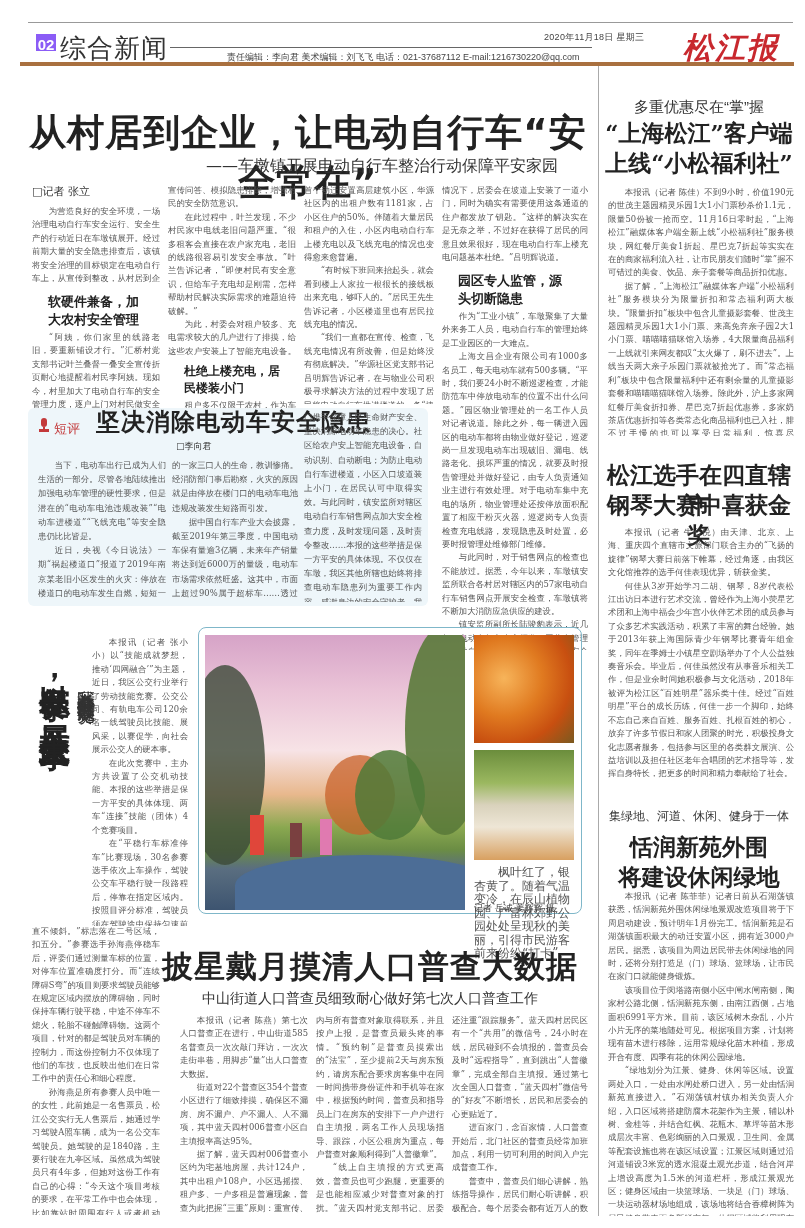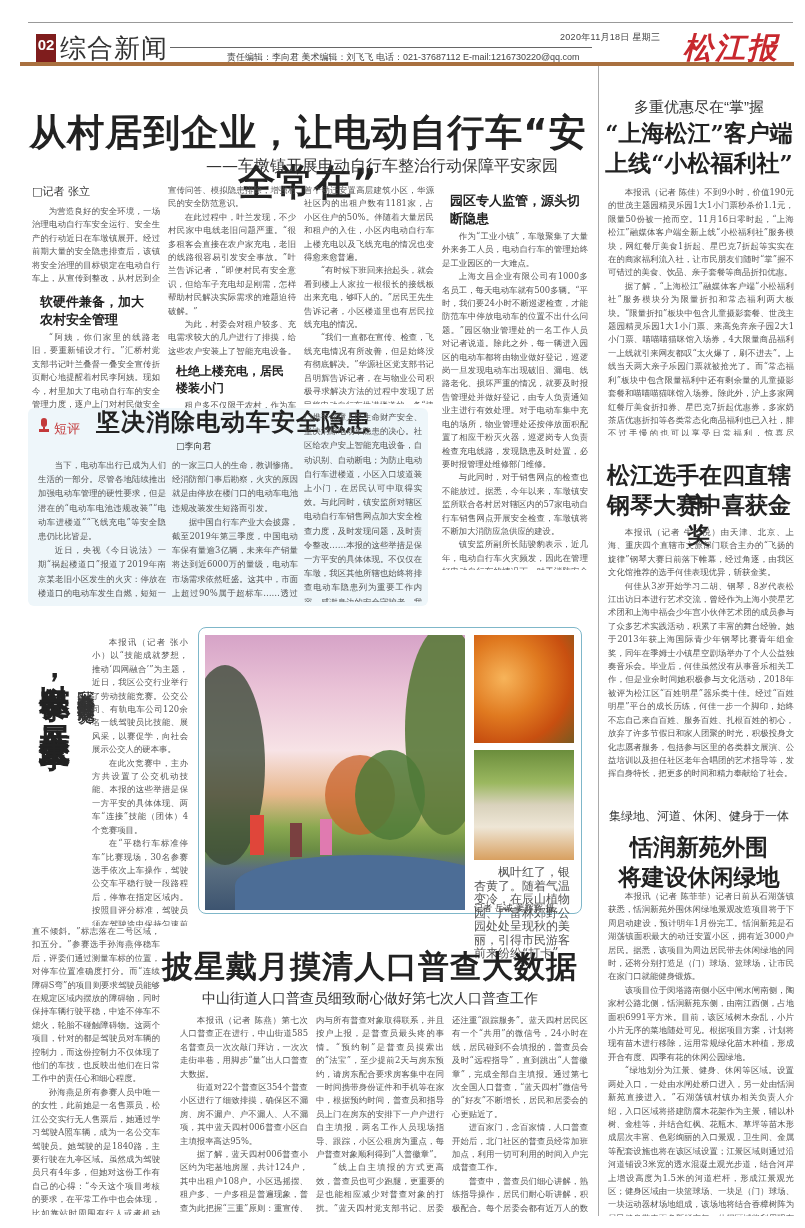--- a/index.html
+++ b/index.html
@@ -1,32 +1,32 @@
 <!DOCTYPE html>
 <html><head>
 <meta charset="utf-8">
 <style>
 *{box-sizing:border-box;margin:0;padding:0}
 html,body{width:805px;height:1228px;background:#fff;overflow:hidden}
 body{position:relative;font-family:"DejaVu Serif","Liberation Serif",serif;color:#333}
 .abs{position:absolute}
 .hdr-rule{left:28px;top:22px;width:765px;height:1px;background:#999}
-.sec-num{left:36px;top:34px;width:20px;height:32px;background:#7f1d1d;color:#fff;font:bold 15px "Liberation Sans",sans-serif;text-align:center;line-height:22px}
+.sec-num{left:36px;top:34px;width:20px;height:17px;background:#8b5cf6;color:#fff;font:bold 15px "Liberation Sans",sans-serif;text-align:center;line-height:22px}
 .sec-name{left:60px;top:31px;font:26px "DejaVu Serif",serif;color:#333;letter-spacing:1px}
-.hdr-date{left:560px;top:31px;font:9px "Liberation Sans",sans-serif;color:#444;letter-spacing:.3px}
+.hdr-date{left:544px;top:31px;font:9px "Liberation Sans",sans-serif;color:#444;letter-spacing:.3px}
 .hdr-line2{left:170px;top:47px;width:422px;height:1px;background:#666}
 .hdr-edit{left:227px;top:51px;font:9px "Liberation Sans",sans-serif;color:#444}
 .masthead{left:683px;top:28px;font:italic bold 30px "DejaVu Serif",serif;color:#c8282e;letter-spacing:2px}
 .brown-bar{left:20px;top:62px;width:574px;height:4px;background:#a9703f}
 .main-title{left:28px;top:108px;width:560px;text-align:center;font:bold 37px "DejaVu Sans",sans-serif;color:#222;letter-spacing:1px}
 .sub-title{left:28px;top:156px;width:560px;text-align:right;padding-right:30px;font:16px "DejaVu Sans",sans-serif;color:#333}
 .col{font-size:8.4px;line-height:13.4px;color:#555;text-align:justify;overflow:hidden}
 .col p{text-indent:2em}
 .byline{font:11px "DejaVu Sans",sans-serif;color:#333}
-.subhead{font:bold 13px "DejaVu Sans",sans-serif;color:#222;margin:8px 8px 2px}
+.subhead{font:bold 13px "DejaVu Sans",sans-serif;color:#222;margin:8px 16px 2px}
 .comment-box{left:28px;top:408px;width:400px;height:198px;background:#eef6fa;border-radius:6px}
 .comment-ico{left:38px;top:418px;width:12px;height:16px}
 .comment-tag{left:54px;top:420px;font:13px "DejaVu Serif",serif;color:#c3393a}
 .comment-title{left:96px;top:406px;font:bold 24px "DejaVu Serif",serif;color:#222;letter-spacing:1px}
 .comment-by{left:176px;top:440px;font:9px "DejaVu Sans",sans-serif;color:#333}
 .ccol{font-size:8.4px;line-height:14.2px;color:#555;text-align:justify;overflow:hidden;font-family:"DejaVu Serif",serif}
 .ccol p{text-indent:2em}
 .photo-frame{left:198px;top:627px;width:384px;height:287px;border:1.5px solid #7fb7c9;border-radius:8px}
 .photo-main{left:205px;top:635px;width:260px;height:275px;background:linear-gradient(180deg,#d6a3c7 0%,#eac3d7 20%,#f7e3e6 42%,#e8b88d 58%,#8aa850 70%,#6b8d44 78%,#5a6e80 85%,#3d5470 100%);overflow:hidden}
 .photo-leaf{left:474px;top:635px;width:100px;height:108px;background:radial-gradient(circle at 30% 40%,#f7b45a,#e07a20 40%,#c84f10 70%,#7a5a20);}
@@ -85,20 +85,23 @@
 
 <div class="abs" style="left:304px;top:184px;width:130px;height:220px">
   <div class="col" style="height:220px">
     <p style="text-indent:0">首个动迁安置高层建筑小区，华源社区内的出租户数有1181家，占小区住户的50%。伴随着大量居民和租户的入住，小区内电动自行车上楼充电以及飞线充电的情况也变得愈来愈普遍。</p>
     <p>“有时候下班回来抬起头，就会看到楼上人家拉一根很长的接线板出来充电，够吓人的。”居民王先生告诉记者，小区楼道里也有居民拉线充电的情况。</p>
     <p>“我们一直都在宣传、检查，飞线充电情况有所改善，但是始终没有彻底解决。”华源社区党支部书记吕明辉告诉记者，在与物业公司积极寻求解决方法的过程中发现了居民将电动自行车推进楼道的一条“捷径”。“因为我们居民楼下都有一条残疾人通道，个别居民就通过这条通道把车子推进去。”吕明辉说，为了彻底杜绝此类现象，居委会向租户居民征求了意见，在所有残疾人或老年居民不反对的</p>
   </div>
 </div>
 
 <div class="abs" style="left:442px;top:184px;width:146px;height:420px">
+  <div class="col" style="height:80px">
+    <p style="text-indent:0">情况下，居委会在坡道上安装了一道小门，同时为确实有需要使用这条通道的住户都发放了钥匙。“这样的解决实在是无奈之举，不过好在获得了居民的同意且效果很好，现在电动自行车上楼充电问题基本杜绝。”吕明辉说道。</p>
+  </div>
   <div class="subhead" style="font-size:13px">园区专人监管，源头切断隐患</div>
   <div class="col" style="height:340px">
     <p>作为“工业小镇”，车墩聚集了大量外来务工人员，电动自行车的管理始终是工业园区的一大难点。</p>
     <p>上海文昌企业有限公司有1000多名员工，每天电动车就有500多辆。“平时，我们要24小时不断巡逻检查，才能防范车中停放电动车的位置不出什么问题。”园区物业管理处的一名工作人员对记者说道。除此之外，每一辆进入园区的电动车都将由物业做好登记，巡逻岗一旦发现电动车出现破旧、漏电、线路老化、损坏严重的情况，就要及时报告管理处并做好登记，由专人负责通知业主进行有效处理。对于电动车集中充电的场所，物业管理处还按停放面积配置了相应干粉灭火器，巡逻岗专人负责检查充电线路，发现隐患及时处置，必要时报管理处维修部门维修。</p>
     <p>与此同时，对于销售网点的检查也不能放过。据悉，今年以来，车墩镇安监所联合各村居对辖区内的57家电动自行车销售网点开展安全检查，车墩镇将不断加大消防应急供应的建设。</p>
     <p>镇安监所副所长陆骏豹表示，近几年，电动自行车火灾频发，因此在管理好电动自行车的情况下，对于消防安全也不能疏忽。之后，车墩镇将不断加大消防应急供应的建设，根据区域内各个村（居）的情况，以农民自建出租房、小区公租房为重点，发放手提式灭火器。目前，已累计配发近万组灭火器，用于扑救初期火灾。</p>
   </div>
 </div>
 
 <div class="abs comment-box"></div>

